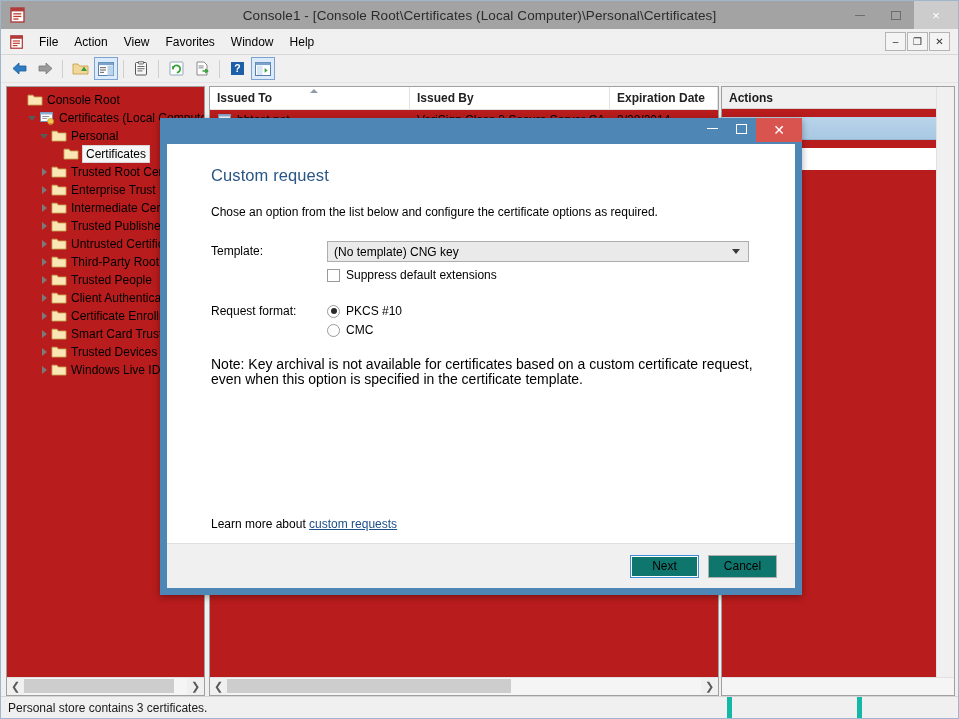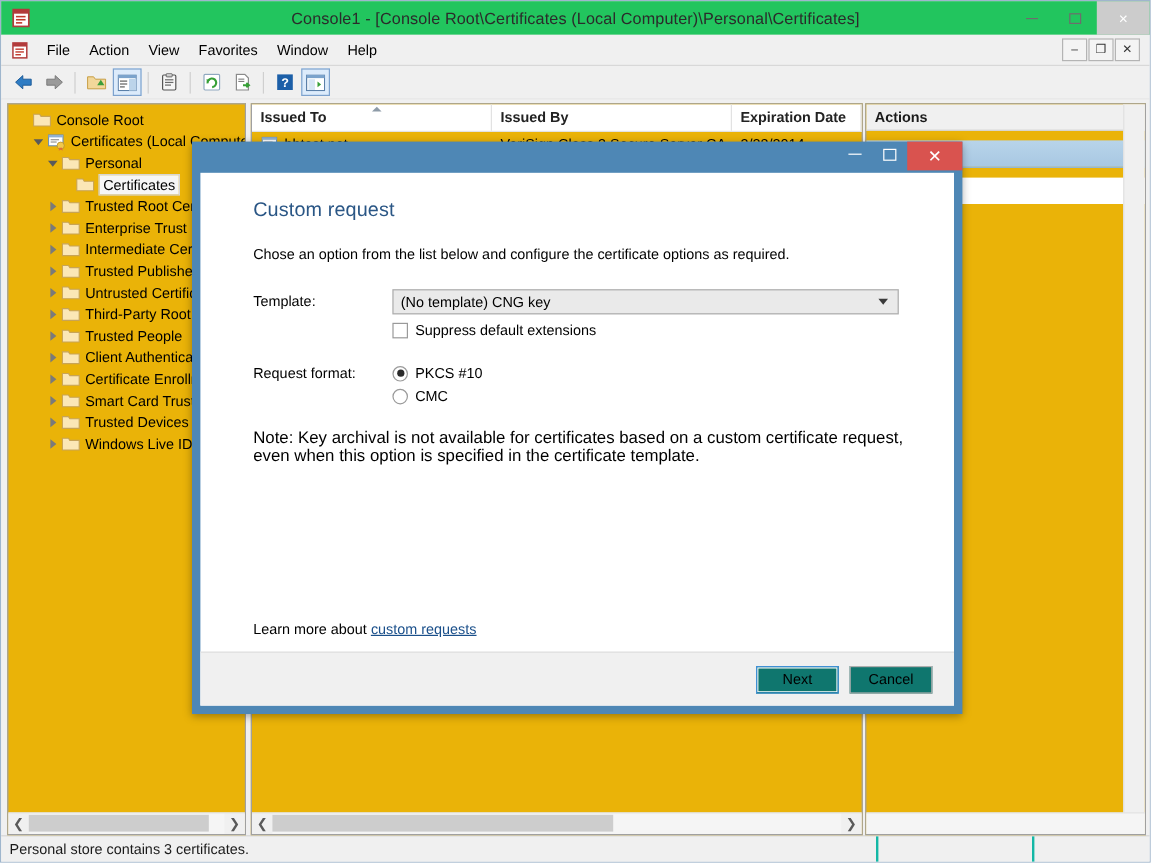--- a/index.html
+++ b/index.html
@@ -26,21 +26,21 @@
     background: #f0f0f0;
     border: 1px solid #9fb6cd;
     box-sizing: border-box;
     display: flex;
     flex-direction: column;
   }
 
   
   .titlebar {
     height: 28px;
-    background: #22c55e;
+    background: #a3a3a3;
     display: flex;
     align-items: center;
     position: relative;
     flex: 0 0 auto;
   }
   .titlebar .app-icon {
     margin-left: 8px;
     width: 18px; height: 18px;
     flex: 0 0 auto;
   }
@@ -136,21 +136,21 @@
   
   .work-area {
     flex: 1 1 auto;
     display: flex;
     background: #f0f0f0;
     padding: 0;
     min-height: 0;
   }
 
   .pane {
-    background: #eab308;
+    background: #b91c1c;
     border: 1px solid #a0a0a0;
     box-sizing: border-box;
     display: flex;
     flex-direction: column;
     min-height: 0;
     position: relative;
     justify-content: flex-end;
   }
   #tree-pane { width: 199px; margin: 3px 0 0 5px; }
   #list-pane { flex: 1 1 auto; margin: 3px 0 0 4px; }
@@ -311,21 +311,21 @@
     height: 21px;
     background: #f0f0f0;
     border-top: 1px solid #d5d5d5;
     display: flex;
     align-items: center;
     font-size: 12px;
     color: #1a1a1a;
     flex: 0 0 auto;
   }
   .statusbar .sb-cell { padding-left: 7px; height: 21px; display:flex; align-items:center; box-sizing:border-box; }
-  .statusbar .sb-cell.bordered { border-right: 2px solid #14b8a6; }
+  .statusbar .sb-cell.bordered { border-right: 5px solid #14b8a6; }
 
   
   #cert-dialog {
     position: absolute;
     left: 160px; top: 118px;
     width: 642px; height: 477px;
     background: #4e87b5;
     box-shadow: 0 2px 7px rgba(0,0,0,0.35);
     display: flex;
     flex-direction: column;

